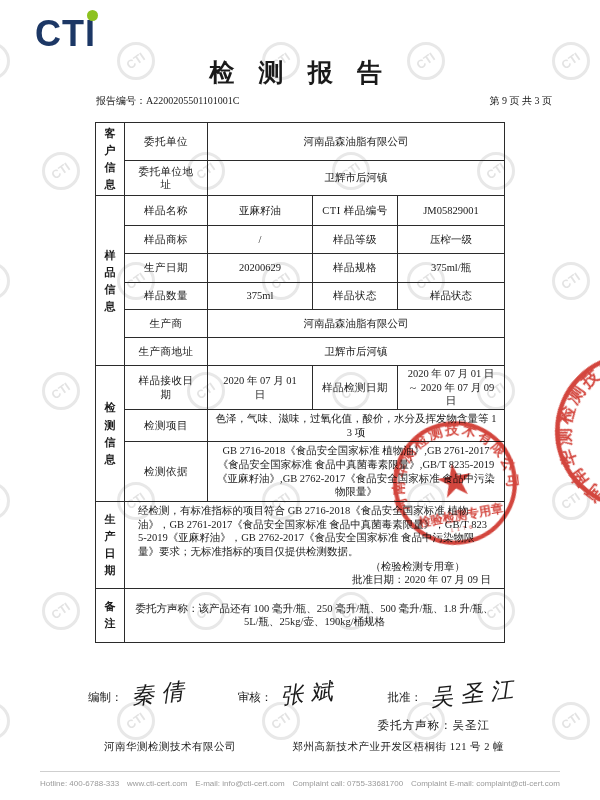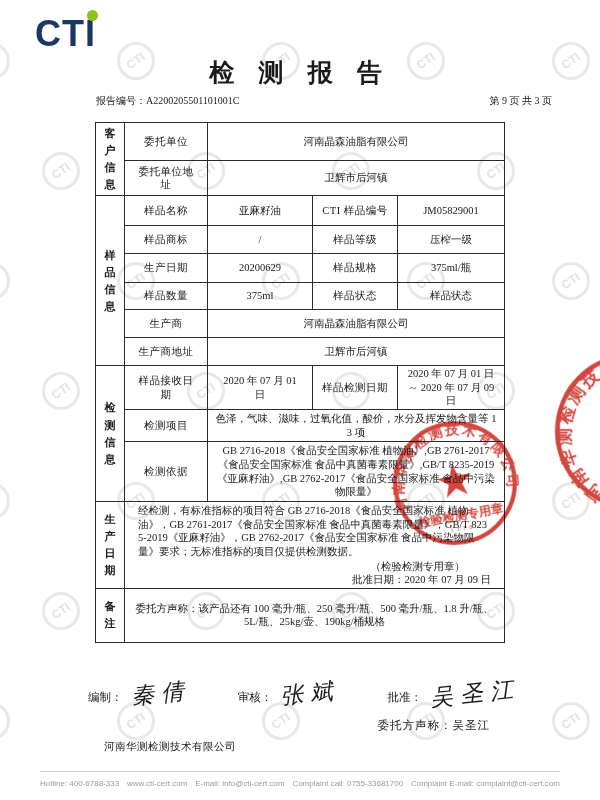--- a/index.html
+++ b/index.html
@@ -304,20 +304,21 @@
       <div class="sign-group">
         <span class="sign-label">批准：</span>
         <span class="signature">吴圣江</span>
       </div>
     </div>
 
     <div class="auth-row">委托方声称：吴圣江</div>
 
     <div class="company-row">
       <div>河南华测检测技术有限公司</div>
+      <div>郑州高新技术产业开发区梧桐街 121 号 2 幢</div>
     </div>
 
     <div class="footer-line"></div>
     <div class="footer-row">
       <span>Hotline: 400-6788-333</span>
       <span>www.cti-cert.com</span>
       <span>E-mail: info@cti-cert.com</span>
       <span>Complaint call: 0755-33681700</span>
       <span>Complaint E-mail: complaint@cti-cert.com</span>
     </div>

